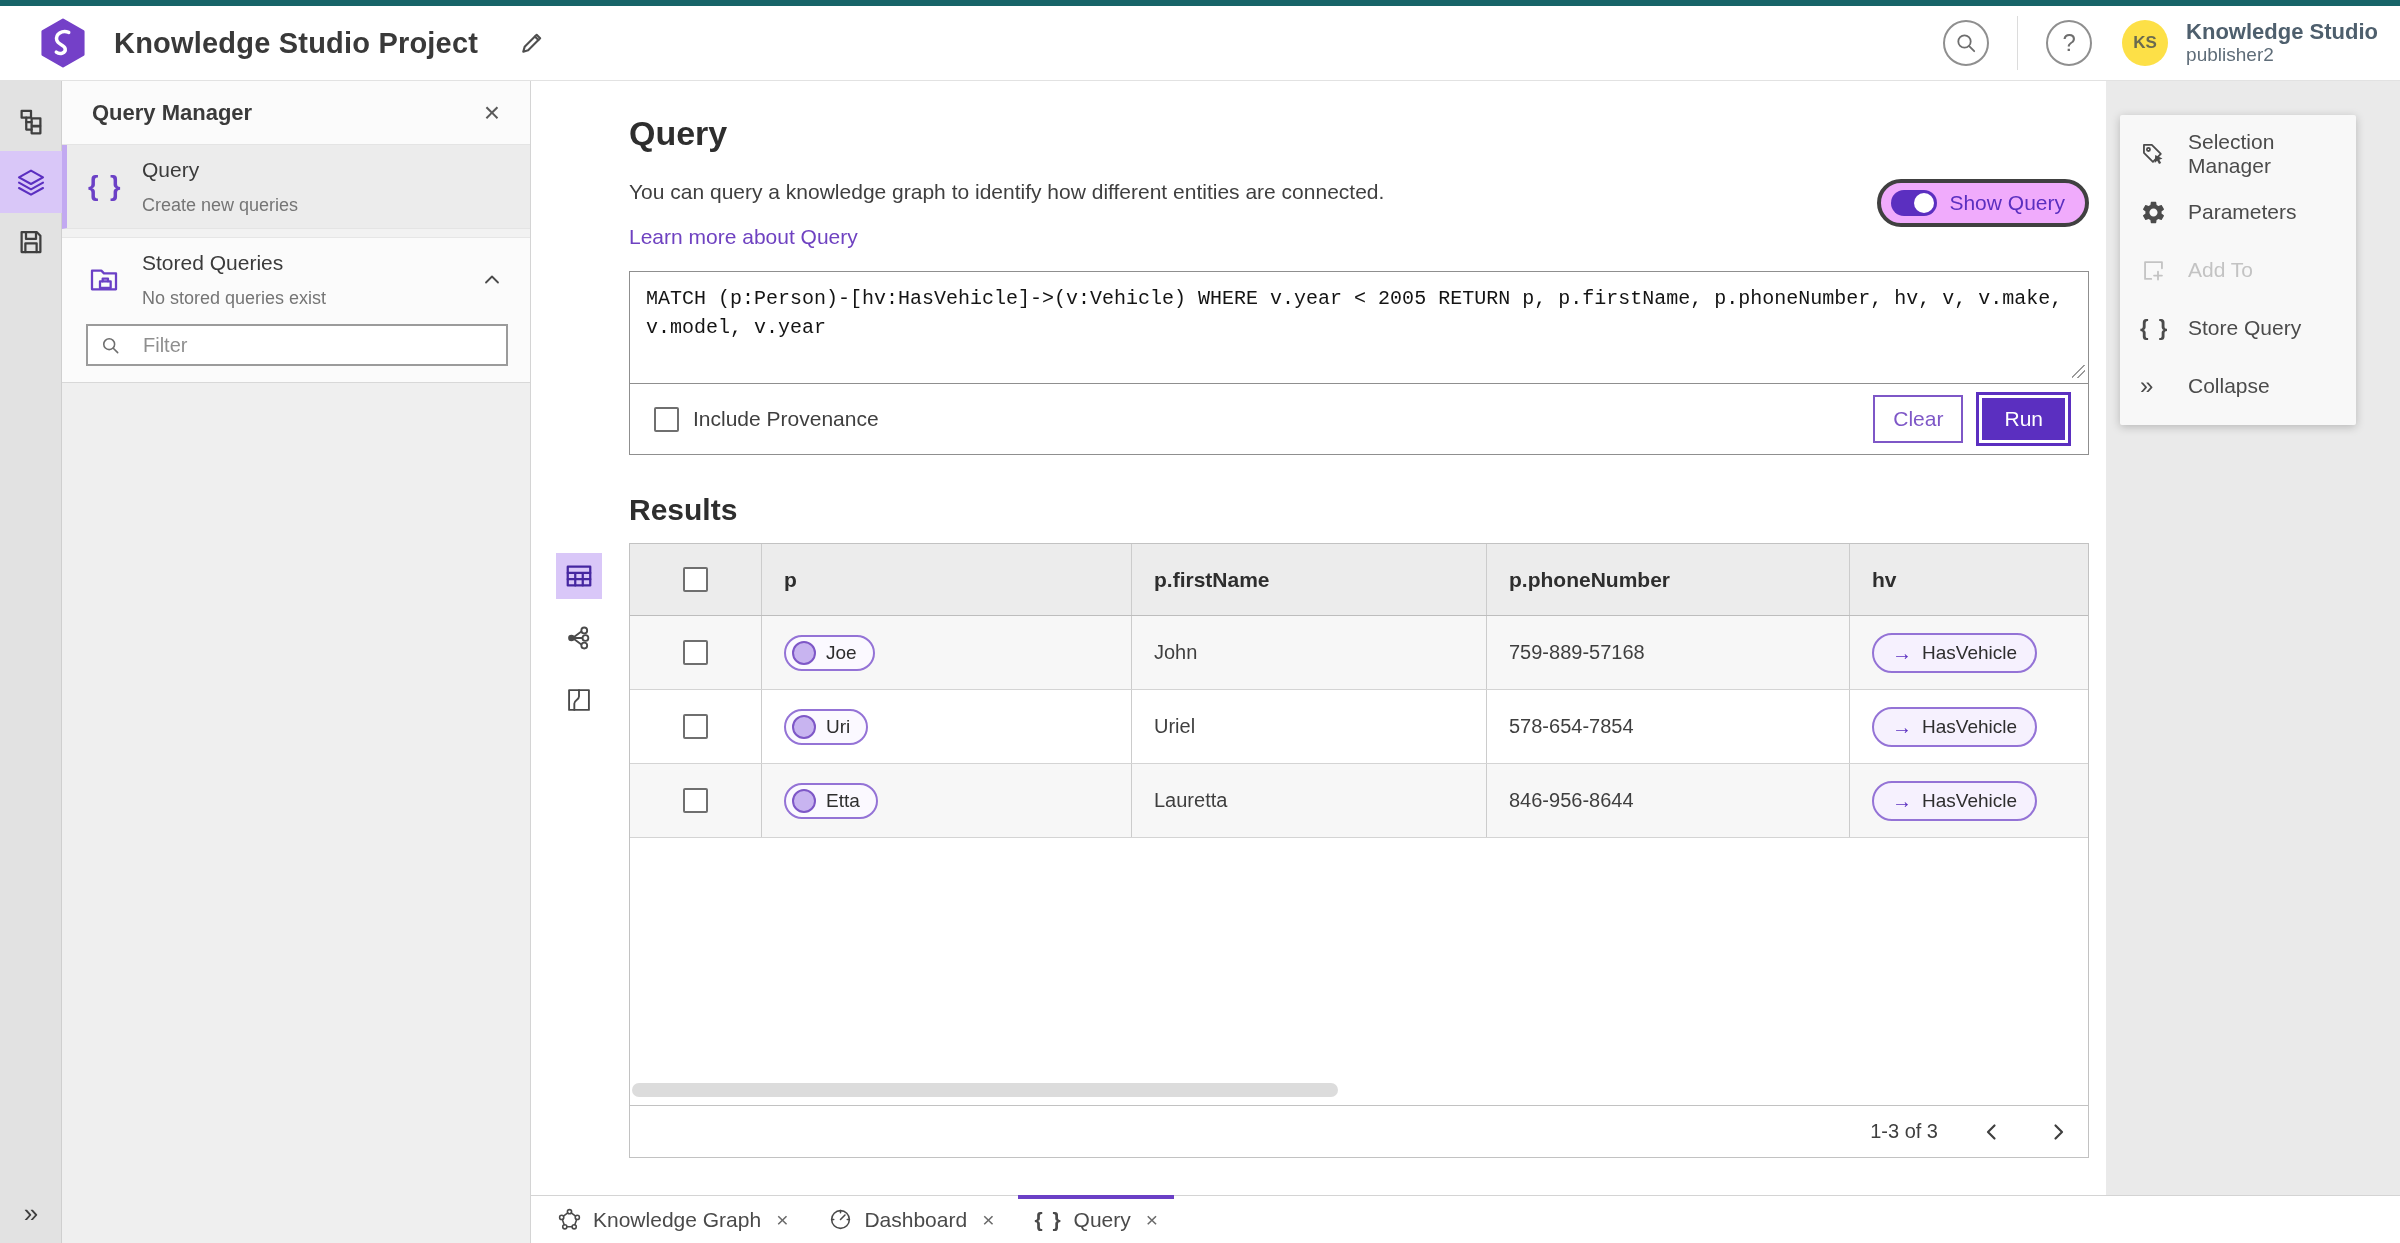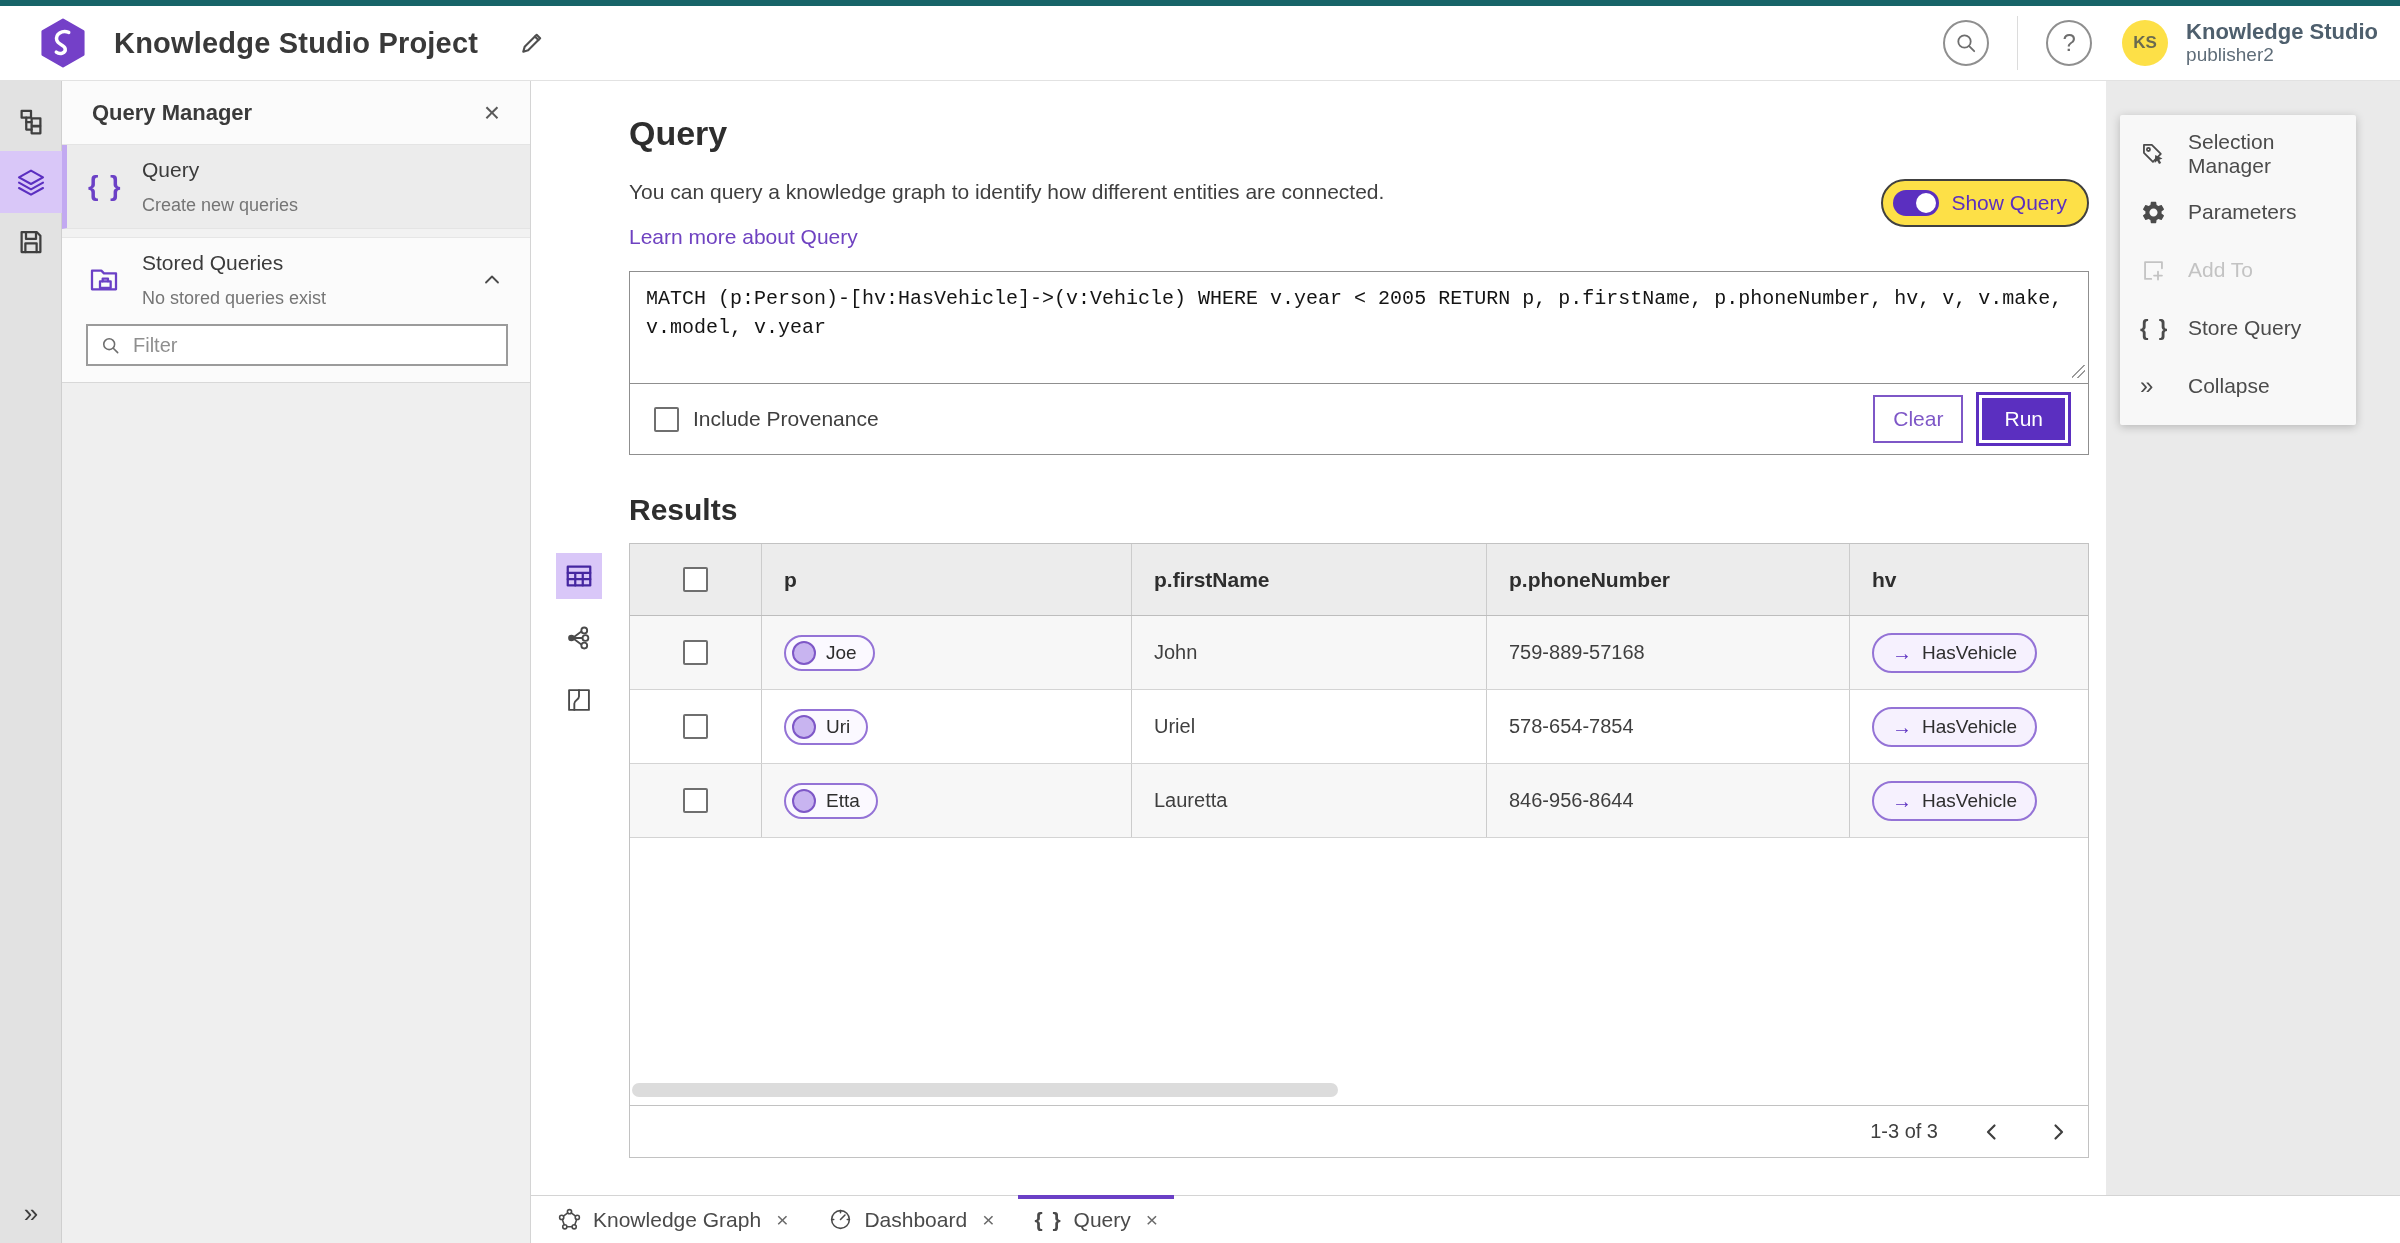--- a/index.html
+++ b/index.html
@@ -39,37 +39,37 @@
   .panel-close { font-size:28px; color:#5a5a5a; line-height:1; }
   .nav-item { display:flex; align-items:center; padding:0 26px; }
   .nav-item.query-item { height:84px; flex:none; background:#ececec; border-left:5px solid #c2a9f1; border-bottom:1px solid #e4e4e4; padding-left:21px; }
   .section-gap { height:9px; flex:none; background:#f2f2f2; border-bottom:1px solid #e6e6e6; }
   .nav-item.stored-item { height:84px; flex:none; background:#fbfbfb; }
   .nav-icon { width:54px; flex:none; color:#6b40c6; display:flex; }
   .braces-glyph { font-size:27px; font-weight:700; letter-spacing:2px; color:#6b40c6; }
   .nav-texts .t { font-size:21px; color:#3b3b3b; }
   .nav-texts .d { font-size:18px; color:#757575; margin-top:13px; }
   .chevron-right { margin-left:auto; color:#4a4a4a; }
-  .filter-wrap { margin:2px 22px 16px 24px; height:42px; flex:none; border:2px solid #9b9b9b; background:#fff; display:flex; align-items:center; padding:0 12px; gap:10px; }
+  .filter-wrap { margin:2px 22px 16px 24px; height:42px; flex:none; border:2px solid #9b9b9b; background:#fff; display:flex; align-items:center; padding:0 12px; gap:20px; }
   .filter-wrap .f-ic { color:#6e6e6e; flex:none; }
   .filter-input { border:none; outline:none; flex:1; font-size:20px; color:#3f3f3f; font-family:inherit; background:transparent; }
   .filter-input::placeholder { color:#8f8f8f; }
   .panel-rest { flex:1; background:#efefef; border-top:1px solid #d8d8d8; }
 
   
   .main-col { flex:1; display:flex; flex-direction:column; min-width:0; }
   .main-row { flex:1; display:flex; min-height:0; }
   .content { width:1575px; flex:none; background:#fff; overflow:hidden; }
   .gutter { flex:1; background:#eaeaea; position:relative; }
 
   .query-title { margin:32px 0 0 98px; font-size:34px; font-weight:700; color:#2e2e2e; line-height:40px; }
   .desc-row { display:flex; justify-content:space-between; align-items:flex-start; margin:26px 0 0 98px; width:1460px; }
   .desc-text { font-size:21px; color:#3f3f3f; margin:0; line-height:26px; }
   .learn-link { display:inline-block; margin-top:20px; font-size:21px; color:#6f42c1; text-decoration:none; }
-  .show-query { display:flex; align-items:center; gap:12px; height:48px; padding:0 20px 0 10px; border:2px solid #404040; border-radius:26px; color:#5b2fc0; font-size:21px; background:#fde047; }
+  .show-query { display:flex; align-items:center; gap:12px; height:48px; padding:0 20px 0 10px; border:4px solid #404040; border-radius:26px; color:#5b2fc0; font-size:21px; background:#f0abfc; }
   .toggle-track { width:46px; height:26px; border-radius:13px; background:#5b2fc0; position:relative; flex:none; }
   .toggle-knob { position:absolute; right:3px; top:3px; width:20px; height:20px; border-radius:50%; background:#fff; }
 
   .query-box { width:1460px; margin:22px 0 0 98px; border:1px solid #8f8f8f; background:#fff; }
   .ta-wrap { position:relative; }
   .query-input { display:block; width:100%; height:112px; border:none; border-bottom:1px solid #8f8f8f; outline:none; padding:12px 16px; font-family:"Liberation Mono","DejaVu Sans Mono",monospace; font-size:20px; line-height:29px; color:#141414; resize:none; background:#fff; }
   .resize-grip { position:absolute; right:3px; bottom:6px; width:13px; height:13px;
     background:linear-gradient(135deg, transparent 45%, #9a9a9a 45%, #9a9a9a 52%, transparent 52%, transparent 68%, #9a9a9a 68%, #9a9a9a 75%, transparent 75%); }
   .query-footer { height:70px; display:flex; align-items:center; padding:0 16px 0 24px; }
   .cb { width:25px; height:25px; border:2px solid #6f6f6f; border-radius:2px; background:#fff; flex:none; }

